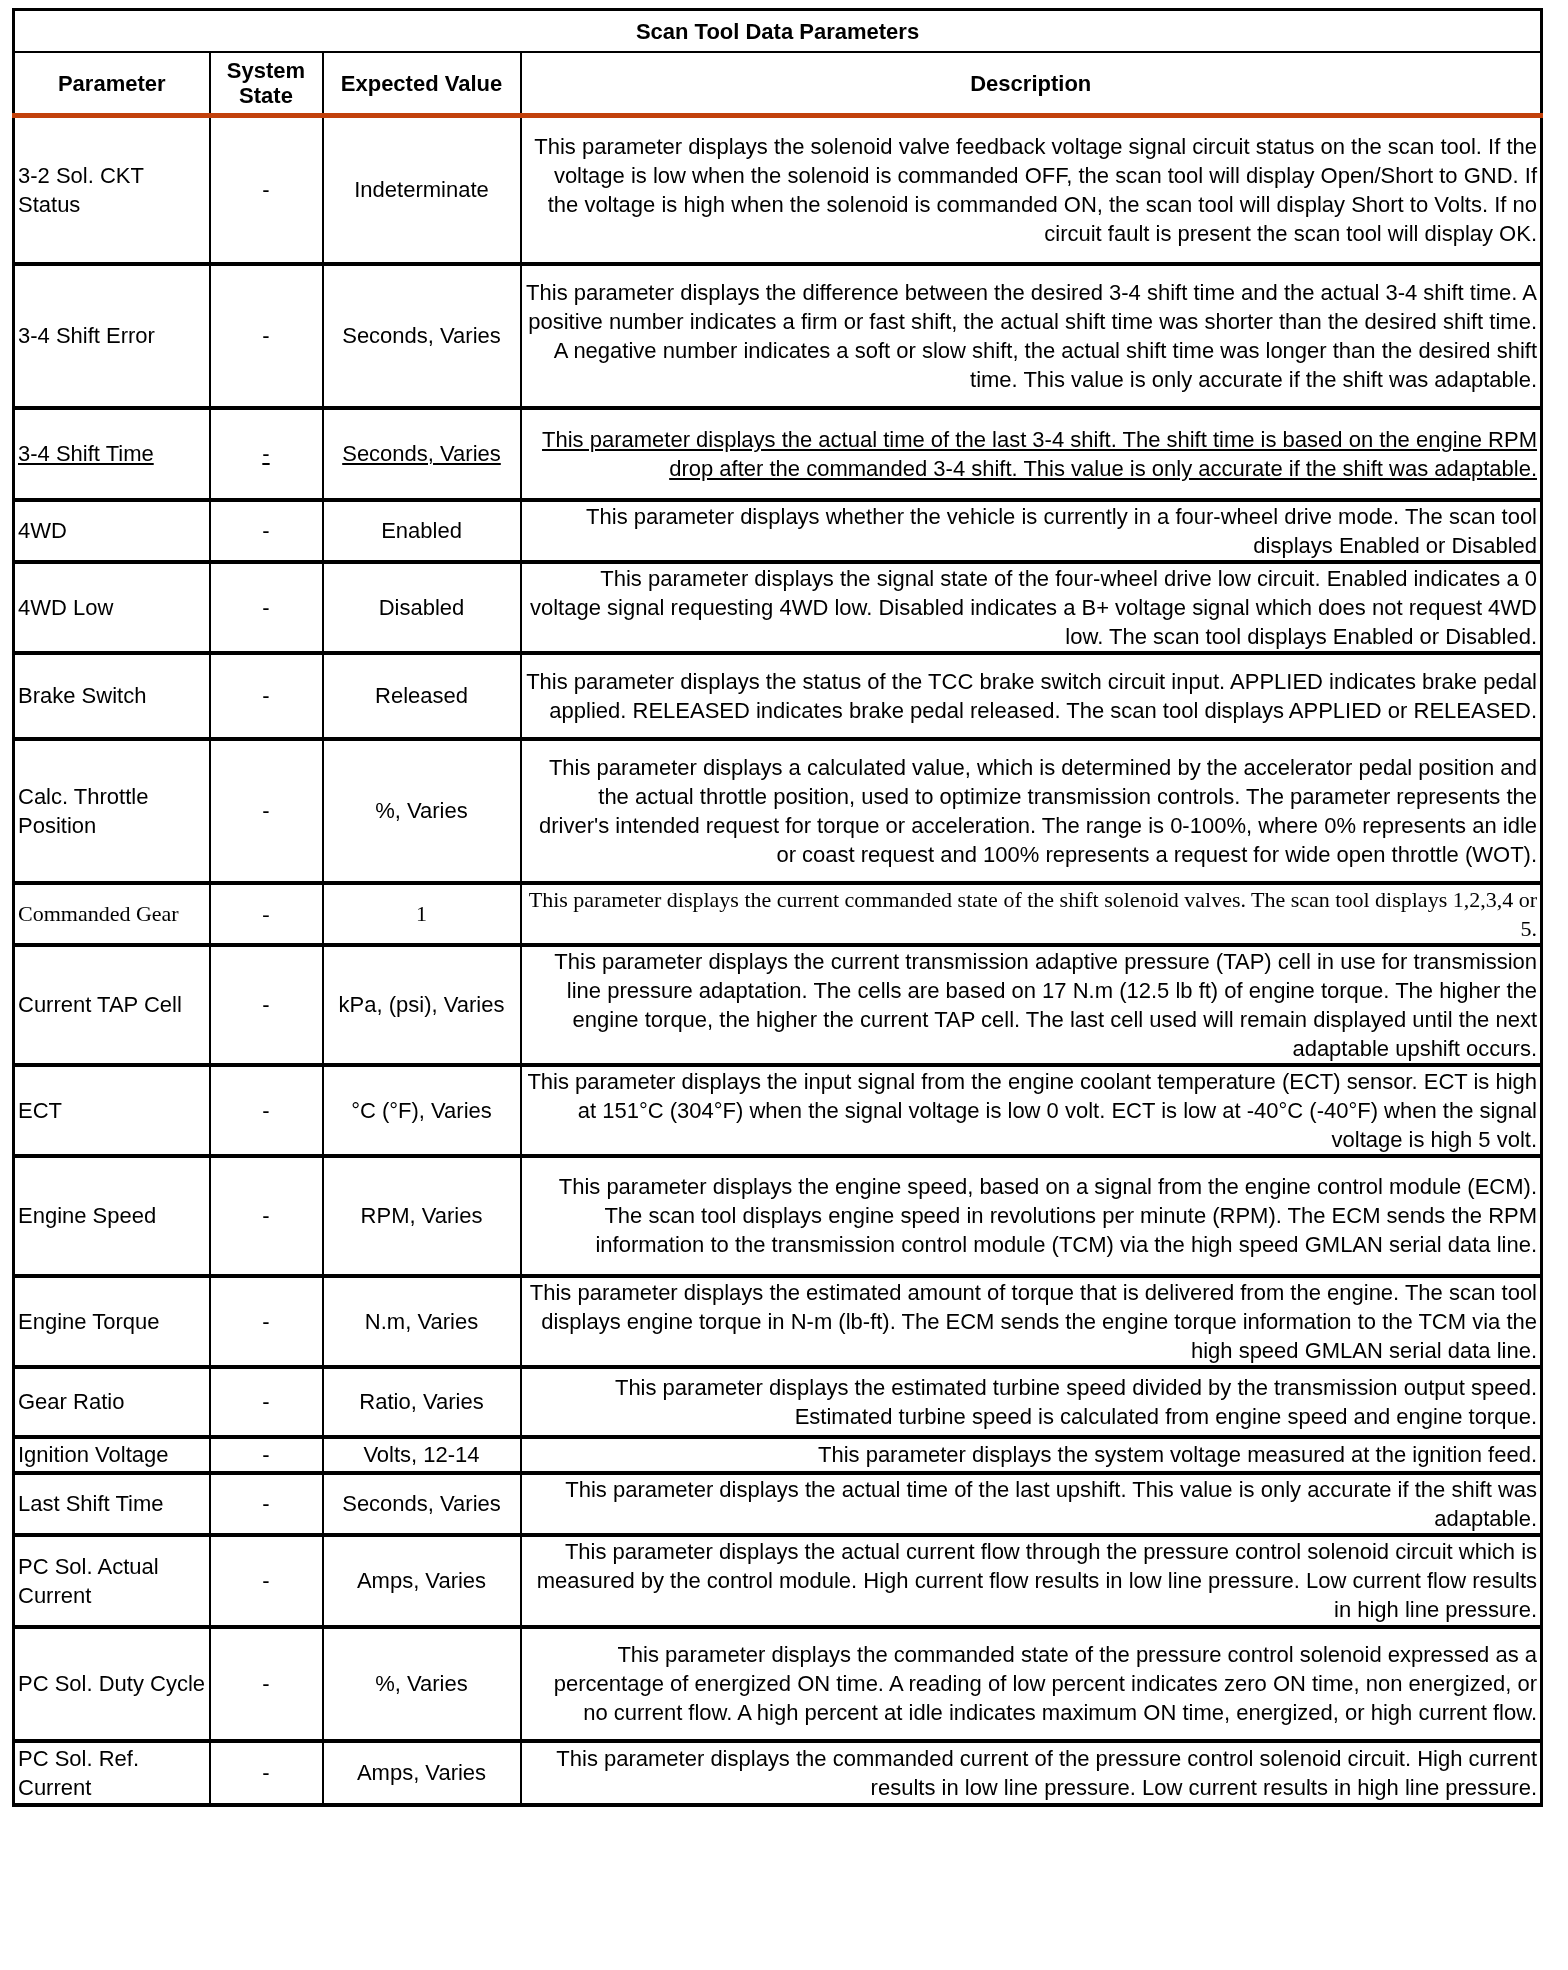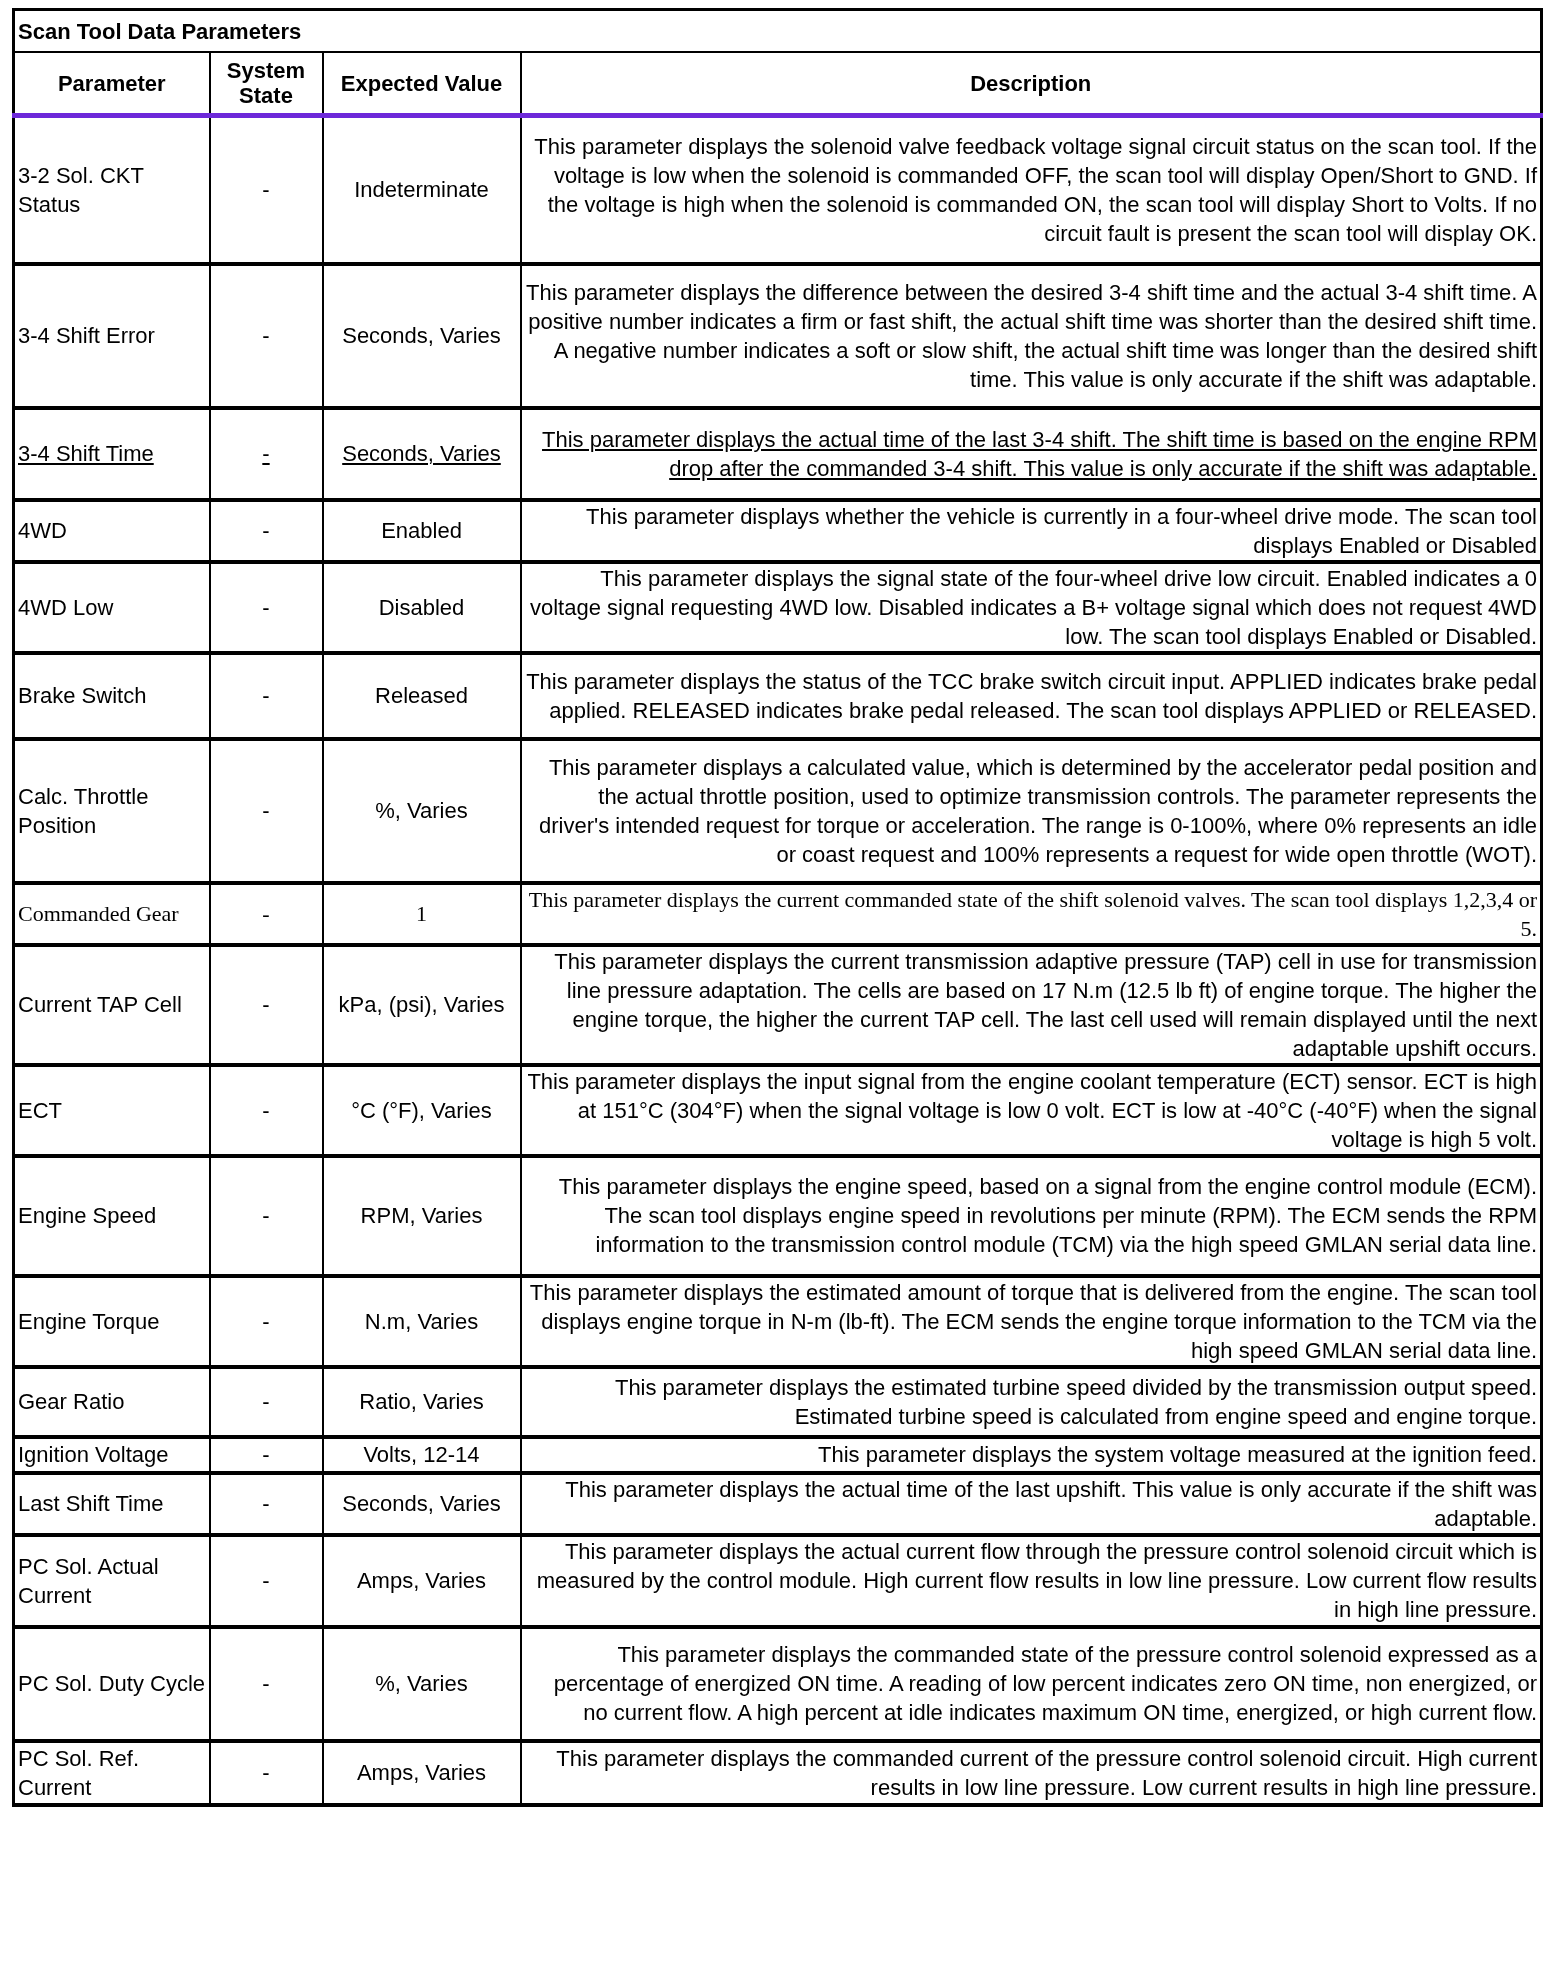--- a/index.html
+++ b/index.html
@@ -31,25 +31,25 @@
       padding: 0 3px;
       font-size: 22px;
       line-height: 29px;
       vertical-align: middle;
     }
     table.scan tr.title-row th {
       border: 2px solid #000;
       font-weight: bold;
       font-size: 22px;
       height: 40px;
-      text-align: left;
+      text-align: center;
     }
     table.scan tr.head-row th {
       border-top: 2px solid #000;
-      border-bottom: 5px solid #6d28d9;
+      border-bottom: 5px solid #c2410c;
       font-weight: bold;
       font-size: 22px;
       line-height: 25px;
       height: 60px;
       text-align: center;
     }
     col.c-param { width: 196px; }
     col.c-state { width: 113px; }
     col.c-exp   { width: 198px; }
     col.c-desc  { width: 1021px; }

